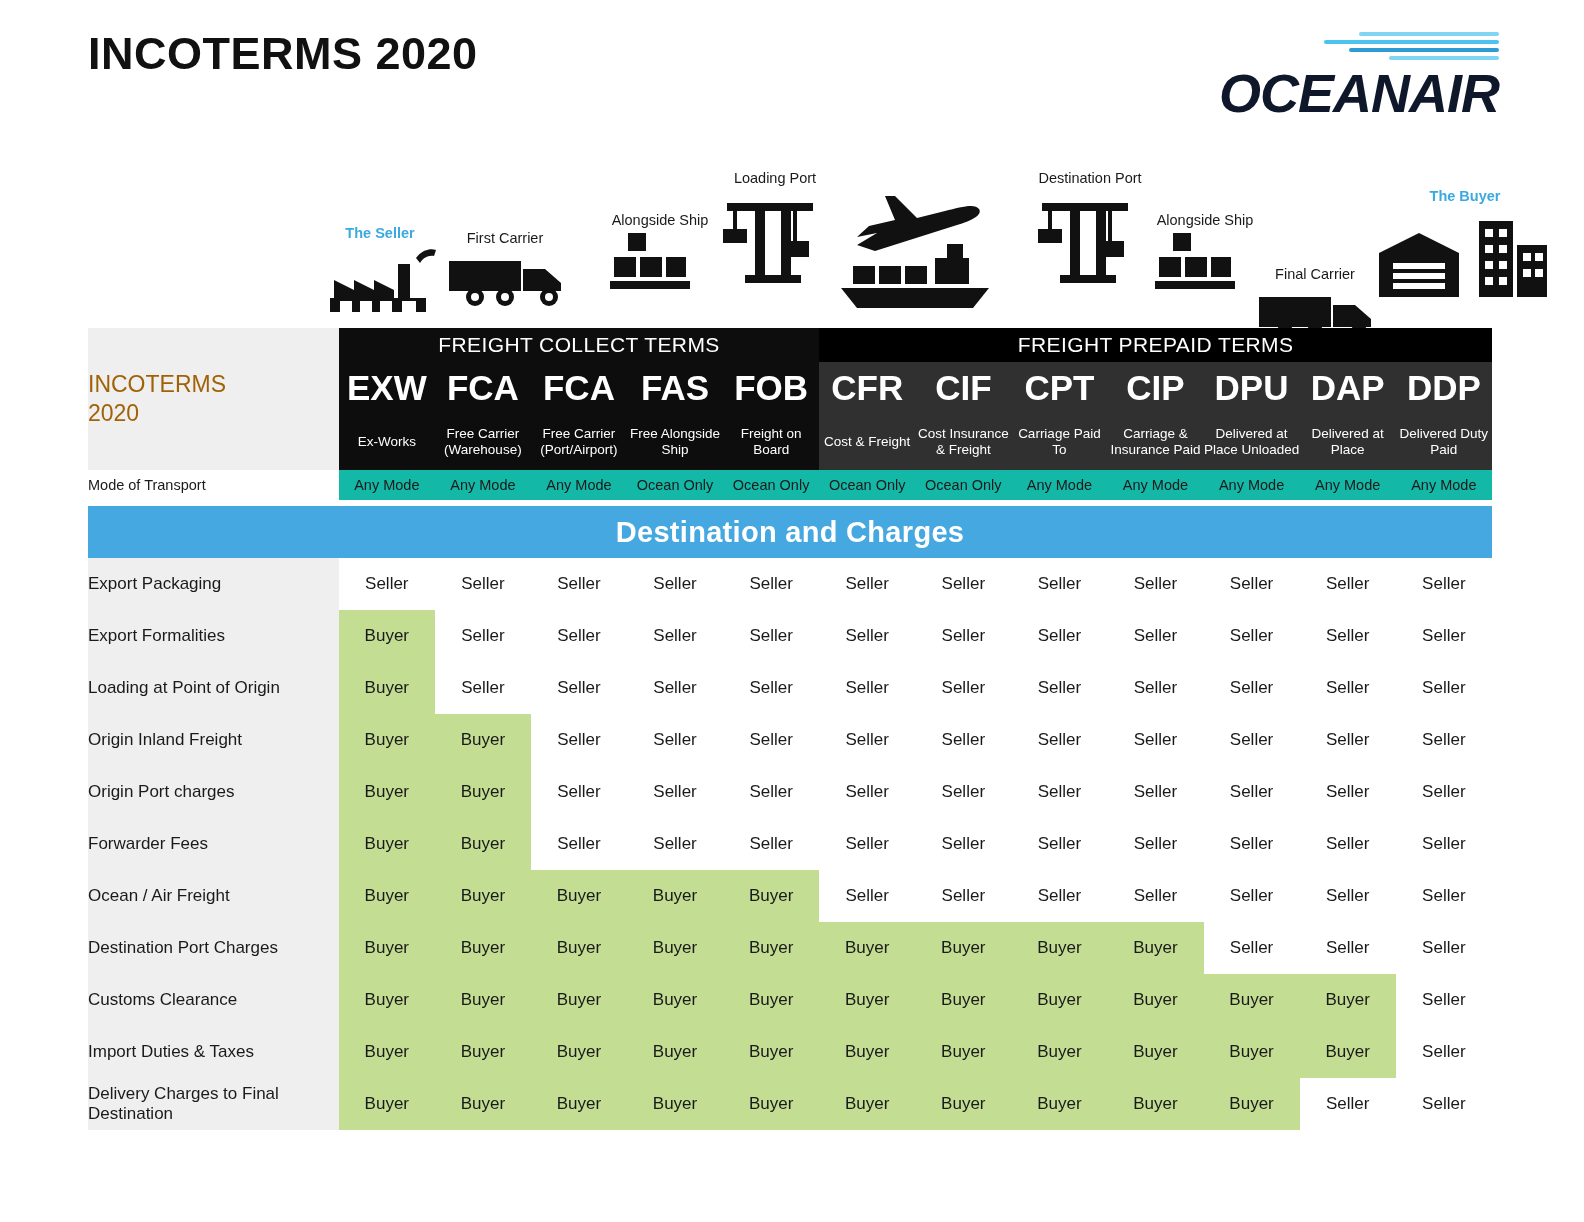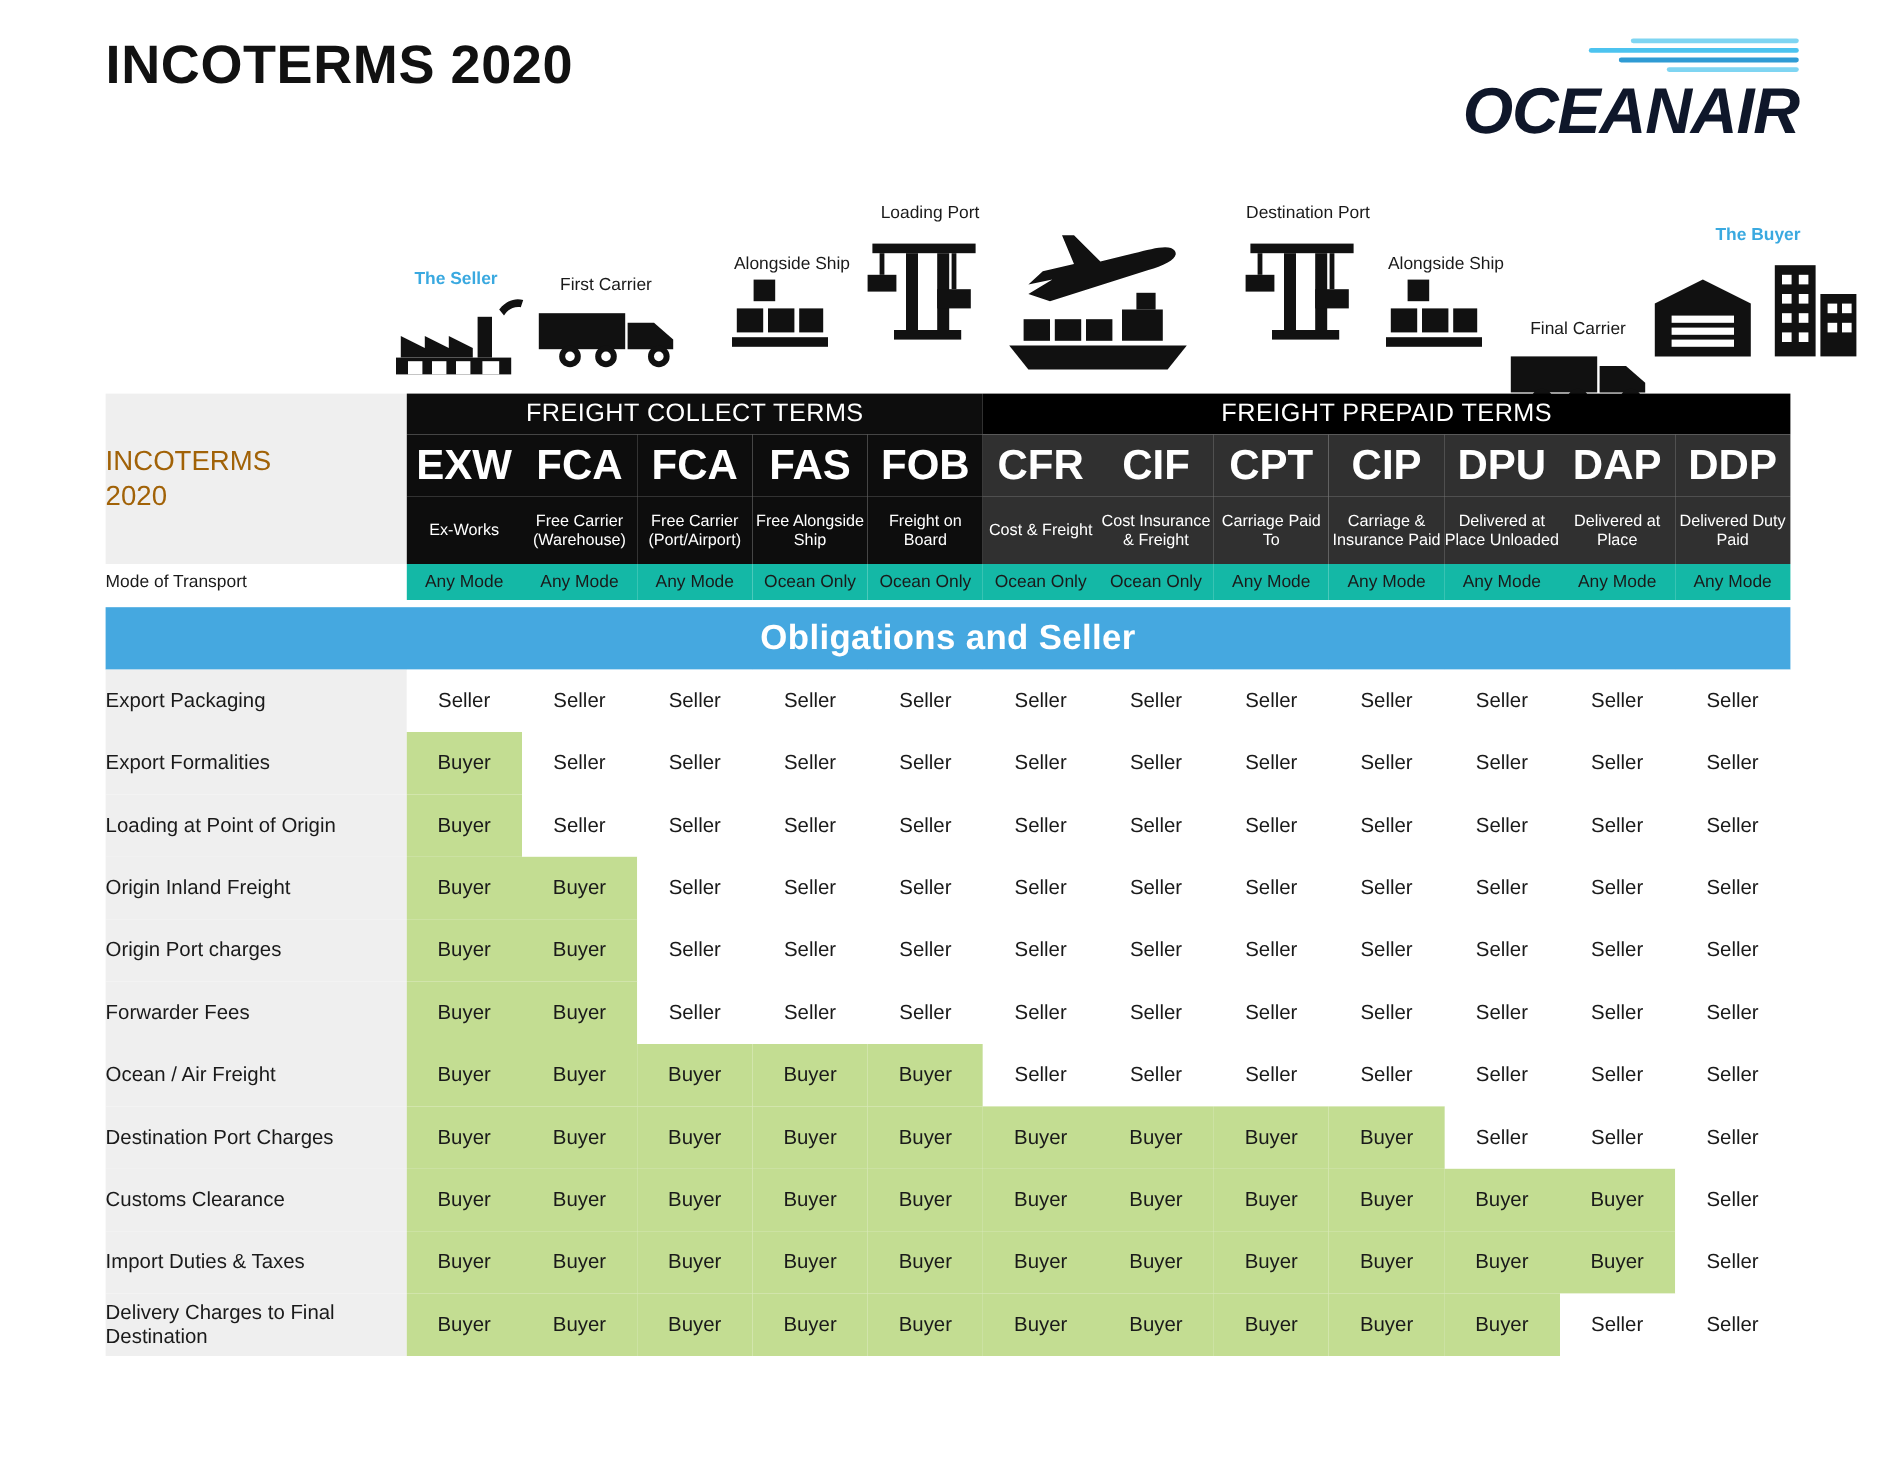--- a/index.html
+++ b/index.html
@@ -411,21 +411,21 @@
         <td class="mode-cell">Any Mode</td>
         <td class="mode-cell">Any Mode</td>
         <td class="mode-cell">Any Mode</td>
         <td class="mode-cell">Any Mode</td>
       </tr>
       <tr class="spacer-row">
           <td colspan="13"></td>
         </tr>
 
       <tr>
-        <td colspan="13" class="obligations">Obligations and Seller</td>
+        <td colspan="13" class="obligations">Destination and Charges</td>
       </tr>
 
     <tr>
           <td class="row-lbl">Export Packaging</td>
           <td class="cell">Seller</td>
           <td class="cell">Seller</td>
           <td class="cell">Seller</td>
           <td class="cell">Seller</td>
           <td class="cell">Seller</td>
           <td class="cell">Seller</td>

